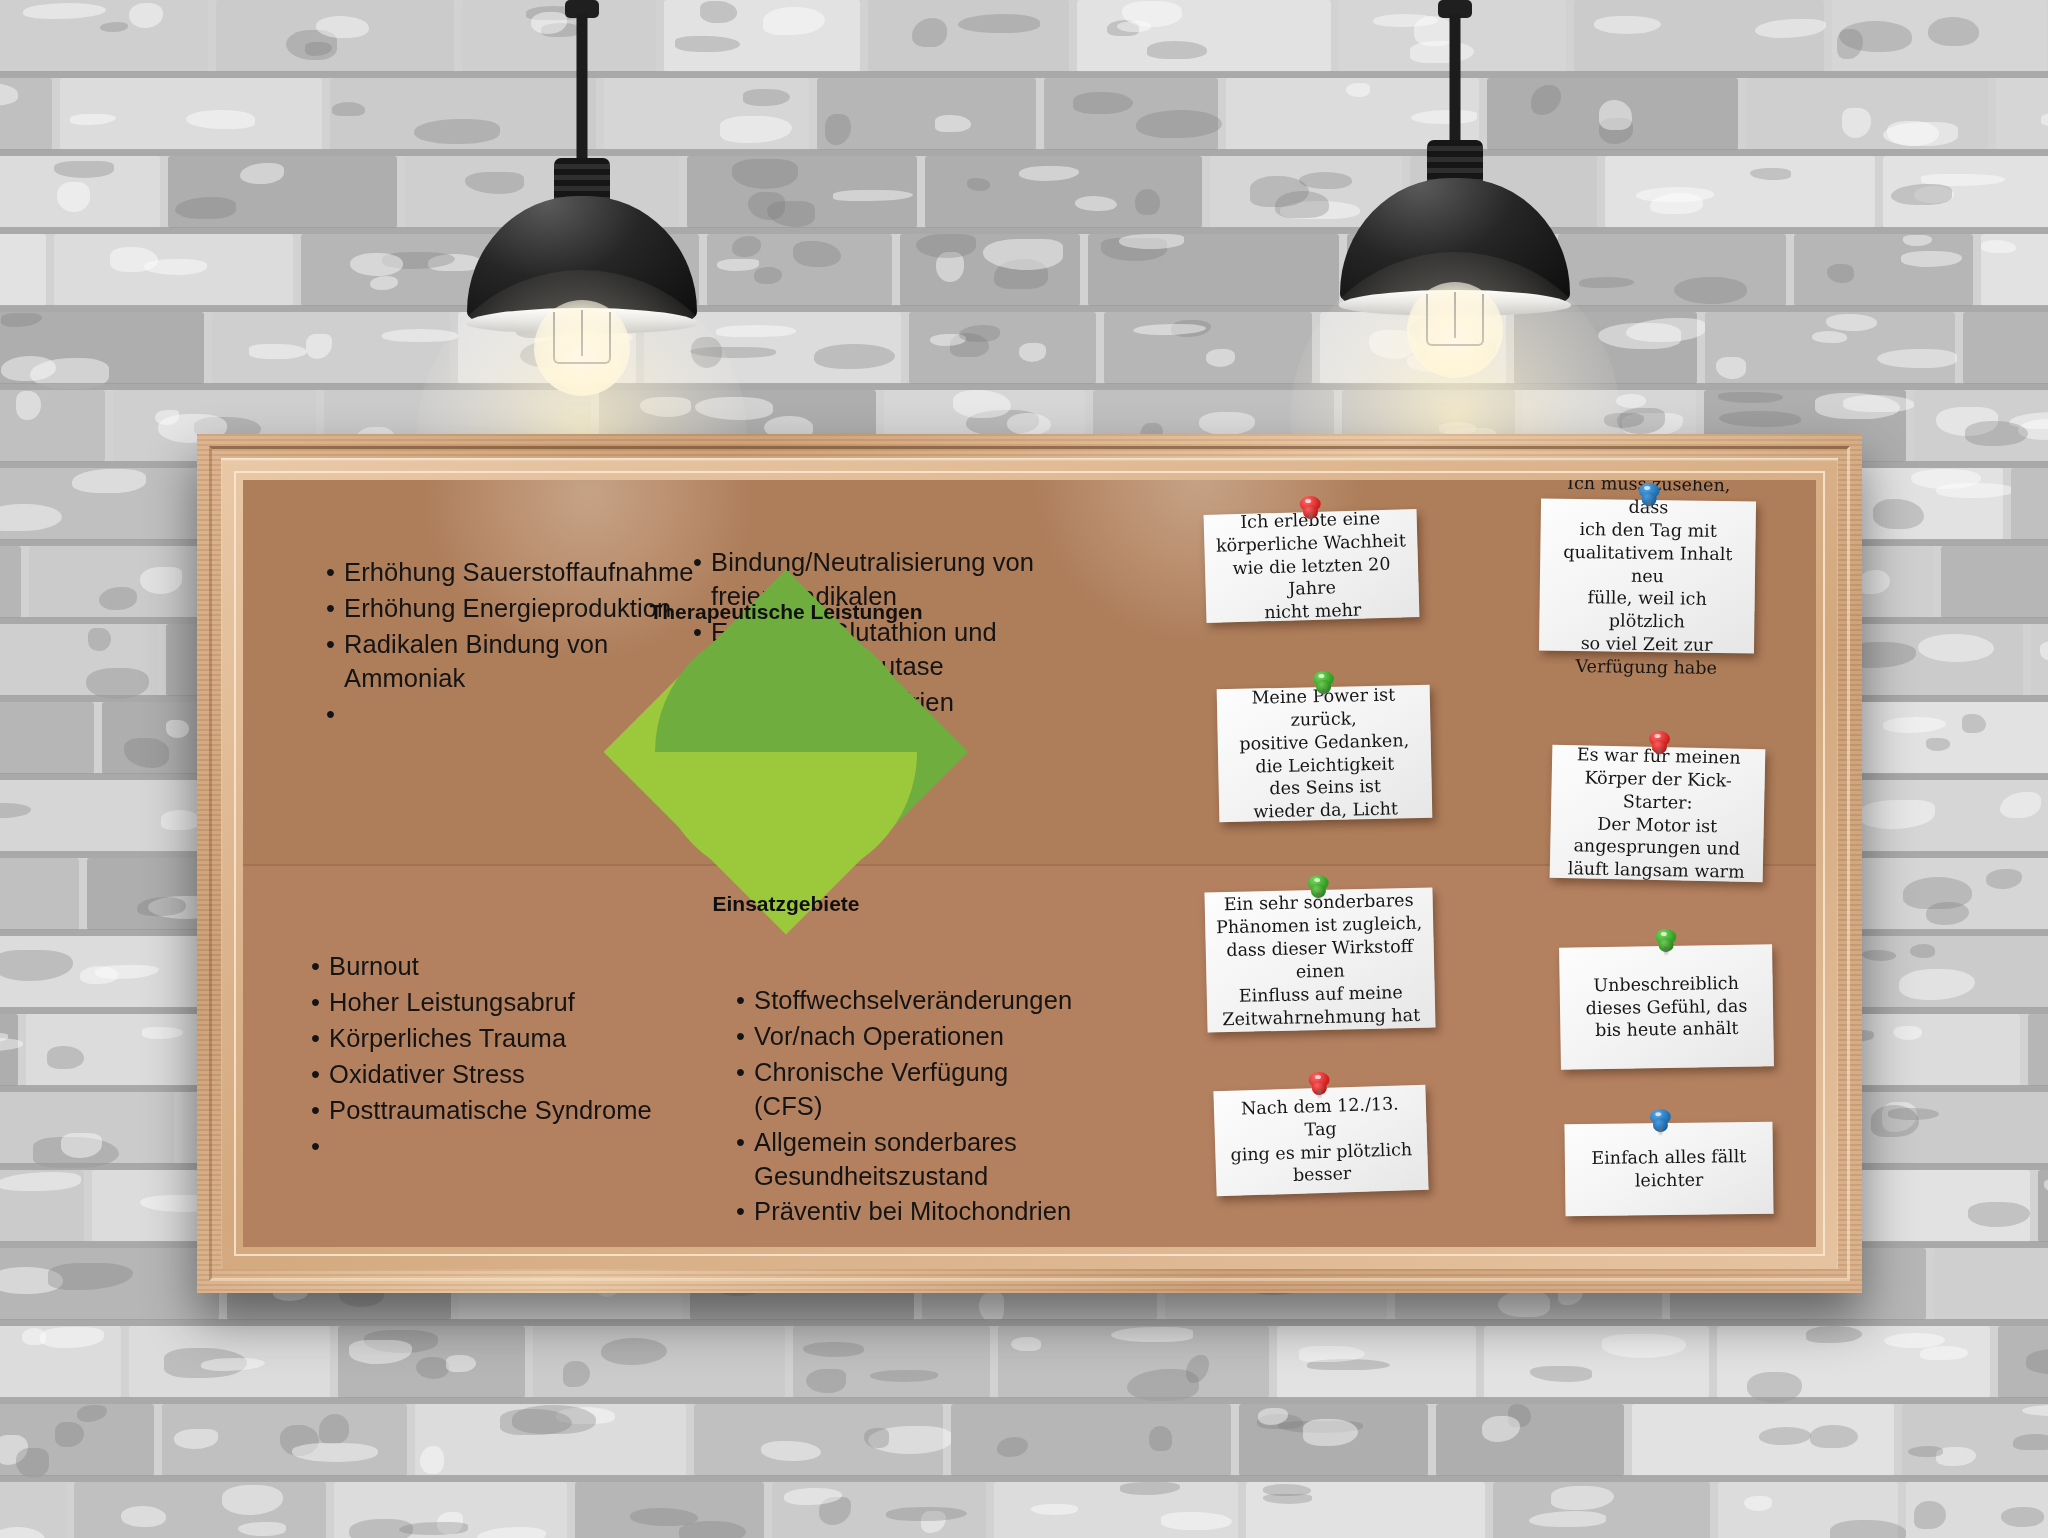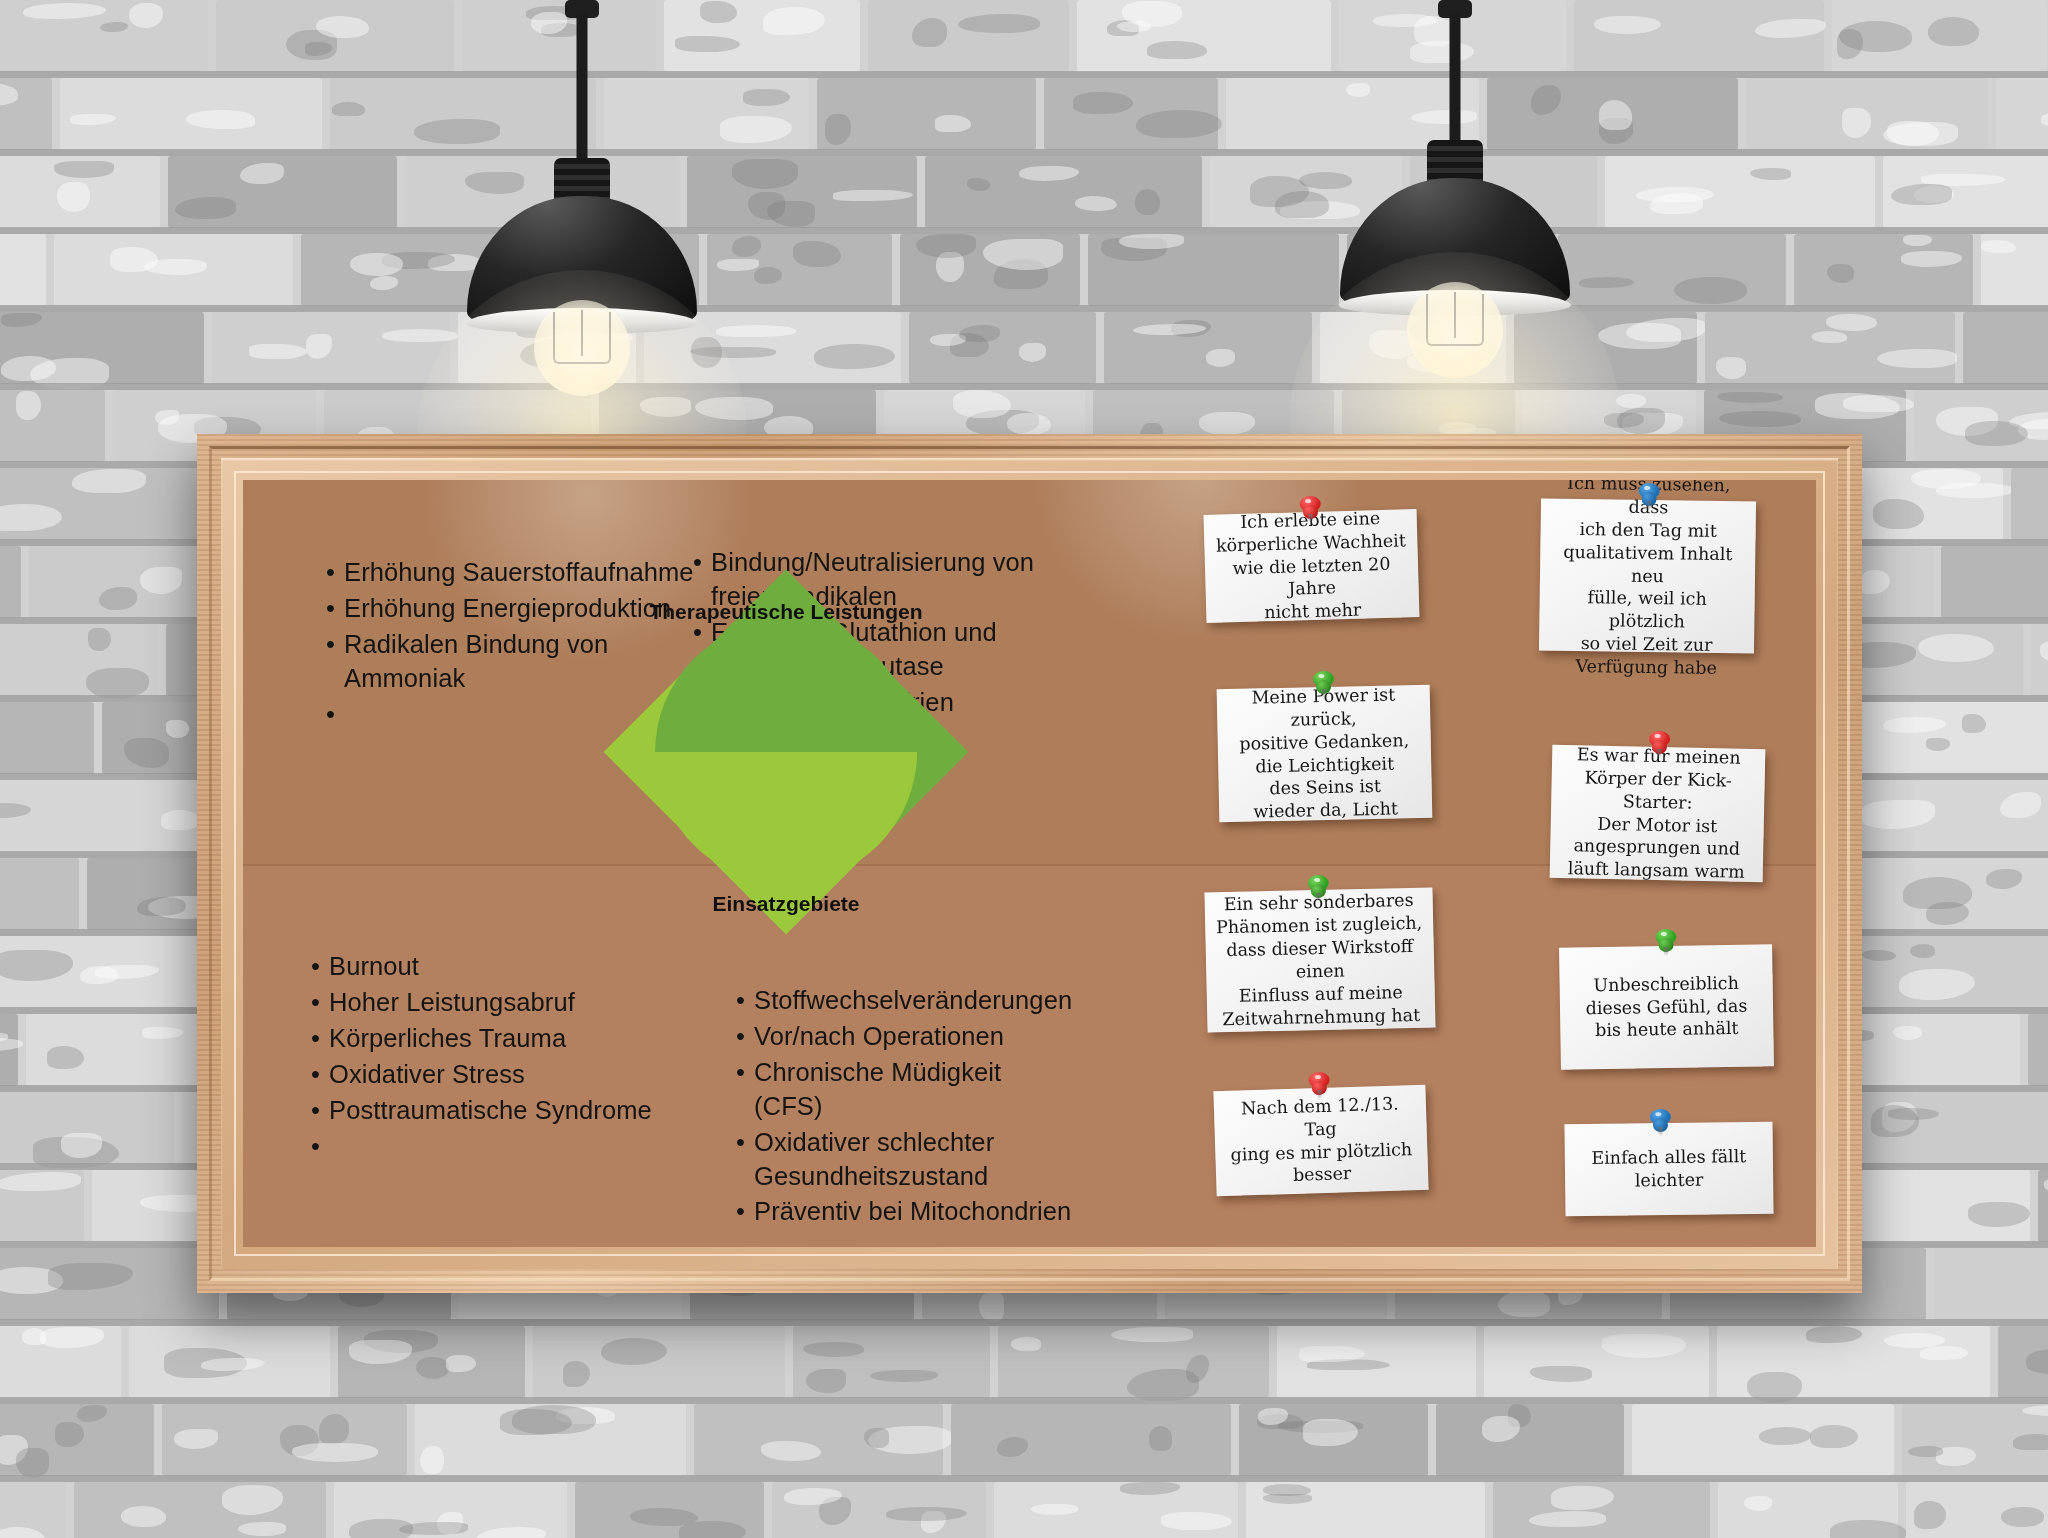--- a/index.html
+++ b/index.html
@@ -1198,25 +1198,25 @@
       <div class="li">
         <span class="dot">•</span>
         <span class="txt">Stoffwechselveränderungen</span>
       </div>
       <div class="li">
         <span class="dot">•</span>
         <span class="txt">Vor/nach Operationen</span>
       </div>
       <div class="li">
         <span class="dot">•</span>
-        <span class="txt">Chronische Müdigkeit (CFS)</span>
-      </div>
-      <div class="li">
-        <span class="dot">•</span>
-        <span class="txt">Oxidativer schlechter
+        <span class="txt">Chronische Verfügung (CFS)</span>
+      </div>
+      <div class="li">
+        <span class="dot">•</span>
+        <span class="txt">Allgemein sonderbares
 Gesundheitszustand</span>
       </div>
       <div class="li">
         <span class="dot">•</span>
         <span class="txt">Präventiv bei Mitochondrien</span>
       </div>
     </div>
 
     <div id="logo">
       <div class="diamond">

